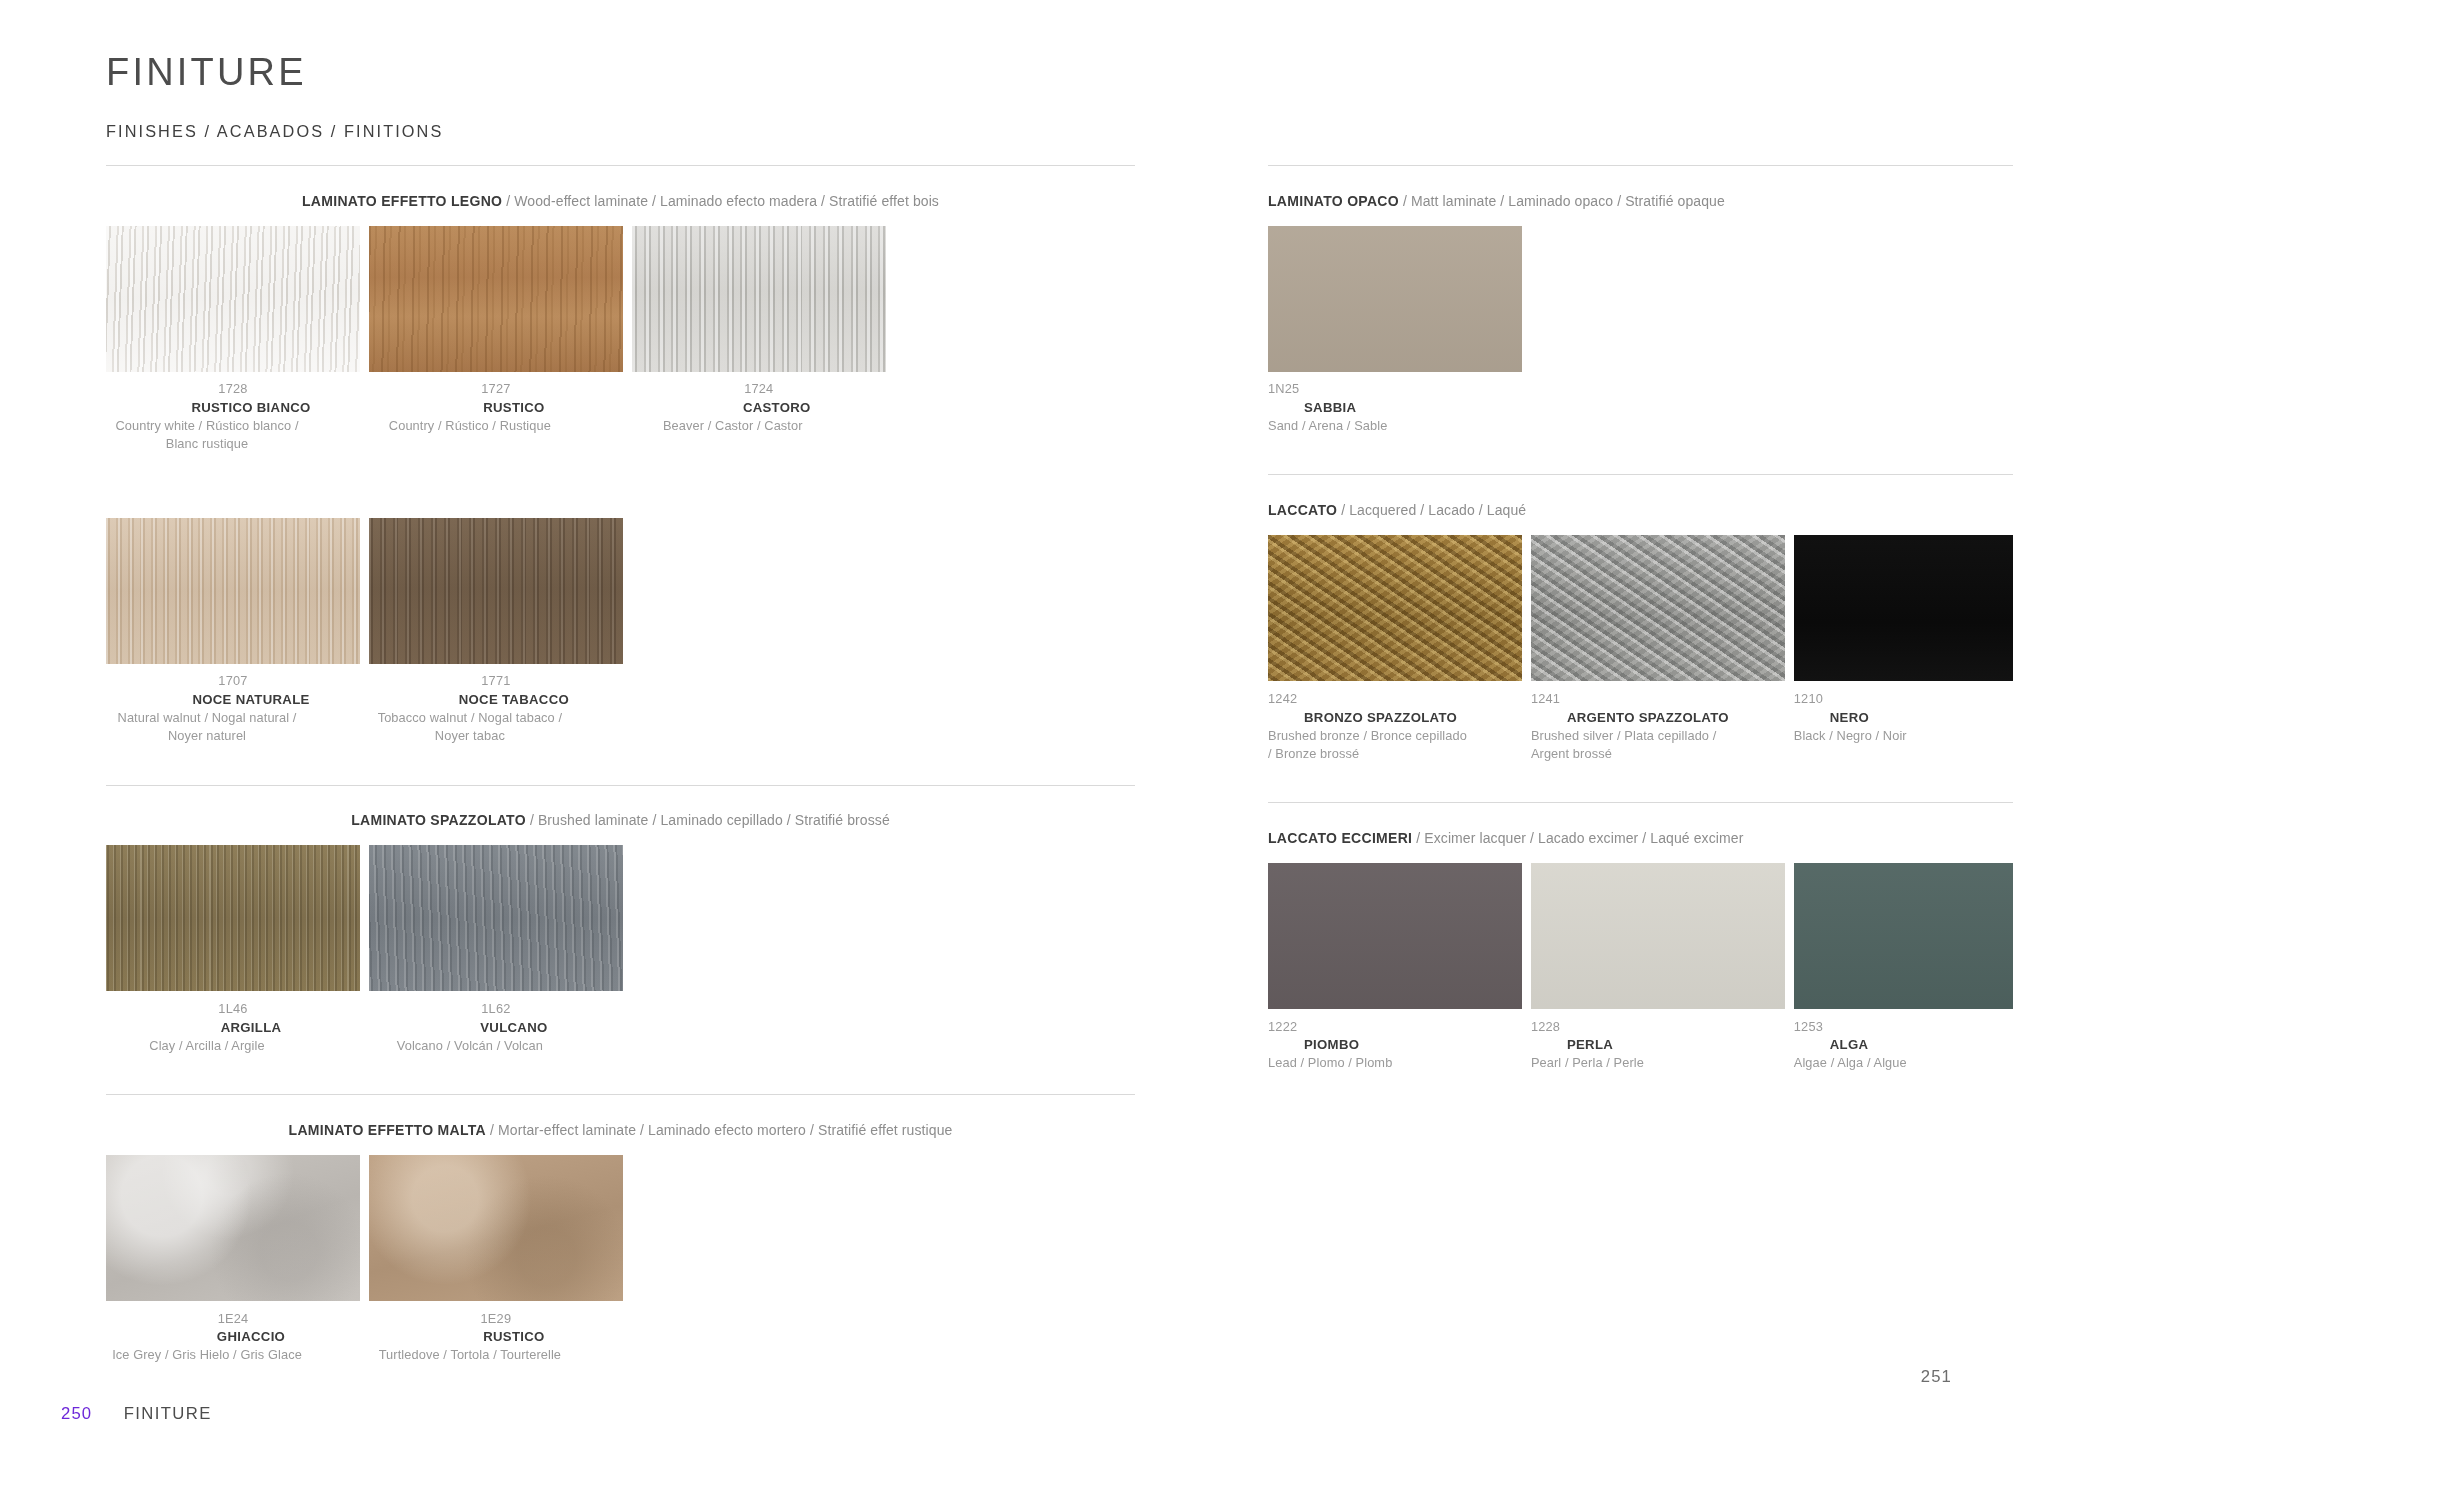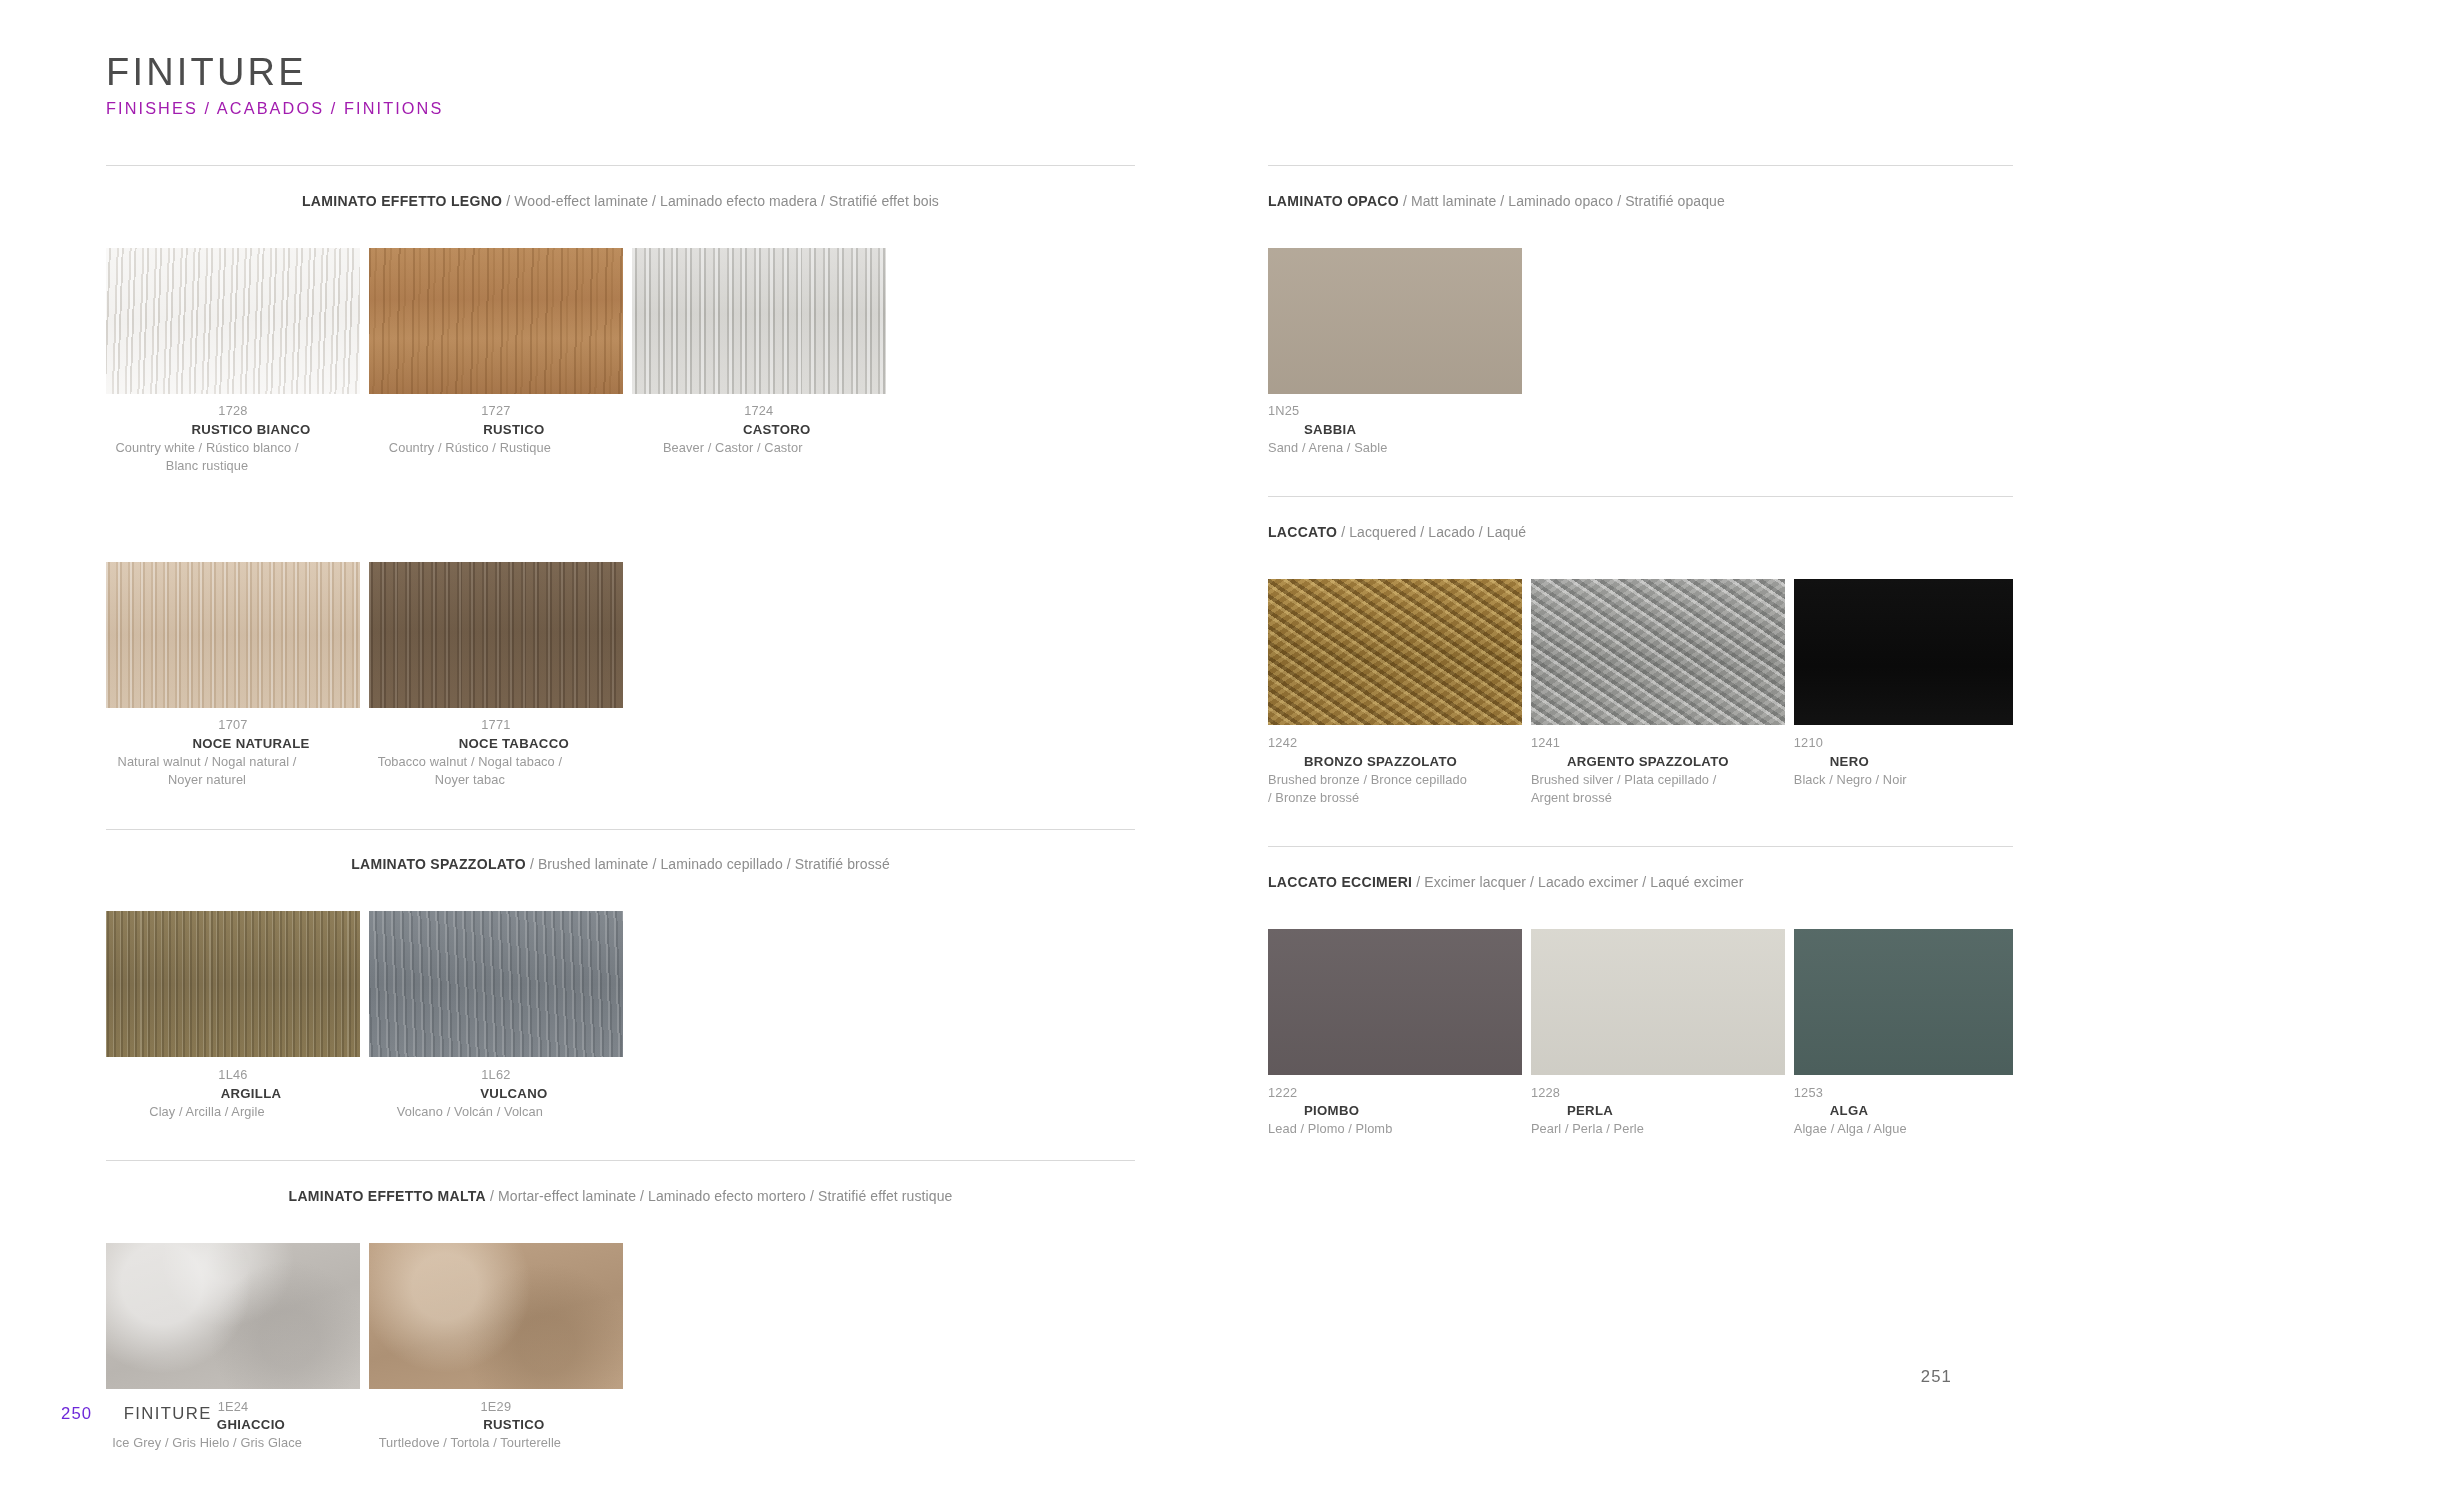--- a/index.html
+++ b/index.html
@@ -18,25 +18,25 @@
 
   
   .header { position: absolute; left: 106px; top: 51px; }
   .page-title {
     font-size: 38px;
     font-weight: 300;
     letter-spacing: 3.2px;
     color: #4c4c4c;
   }
   .page-subtitle {
-    margin-top: 5px;
+    margin-top: 28px;
     font-size: 16.3px;
     font-weight: 400;
     letter-spacing: 2.1px;
-    color: #a21caf;
+    color: #404040;
   }
 
   
   .col { position: absolute; top: 165px; width: 1029px; }
   .col-left  { left: 106px; text-align: center; }
   .col-right { left: 1268px; }
 
   .rule {
     height: 1px;
     background: #d9d9d9;
@@ -57,21 +57,21 @@
   .section-head b {
     color: #3b3b3b;
     font-weight: 700;
     letter-spacing: 0.3px;
   }
 
   
   .swatch-row {
     display: flex;
     gap: 8.9px;
-    margin-top: 39px;
+    margin-top: 17px;
     flex-wrap: nowrap;
   }
   .swatch-cell { width: 254px; flex: 0 0 254px; }
   .swatch {
     width: 254px;
     height: 146px;
     position: relative;
     overflow: hidden;
     background: #ccc;
   }

